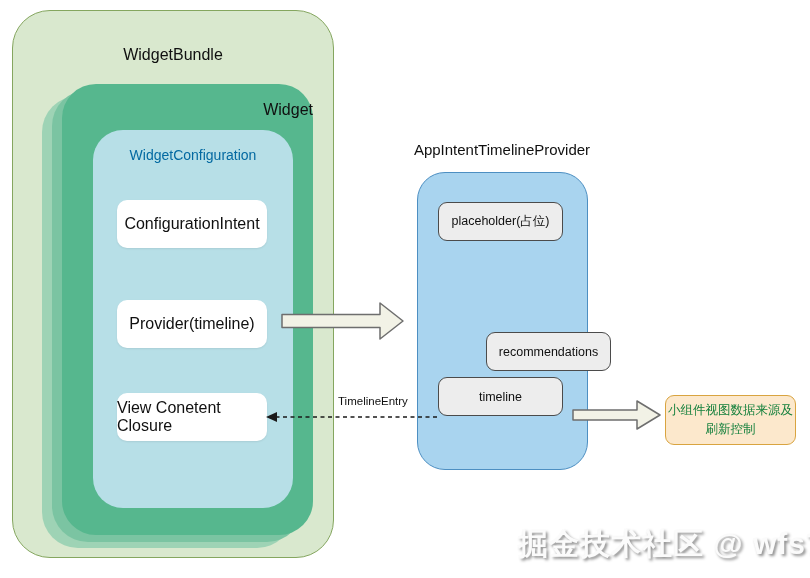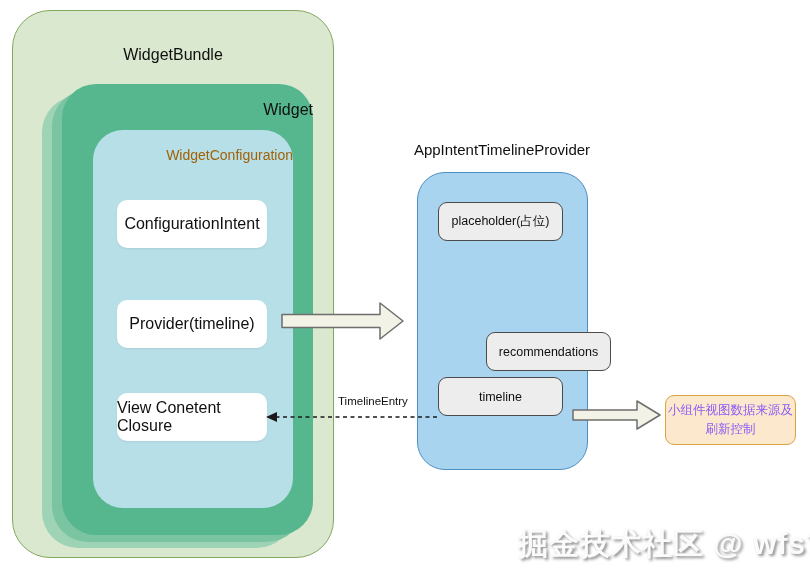--- a/index.html
+++ b/index.html
@@ -8,37 +8,37 @@
   .abs{position:absolute;box-sizing:border-box;}
 
   
   .bundle{left:12px;top:10px;width:322px;height:548px;background:#d9e8ce;border:1px solid #85a65f;border-radius:38px;}
   .bundle-label{left:12px;top:46px;width:322px;text-align:center;font-size:16px;color:#101010;}
   .stack-light{left:42px;top:96px;width:251px;height:452px;background:#9ed3b5;border-radius:36px;}
   .stack-mid{left:52px;top:90px;width:251px;height:452px;background:#7bc4a2;border-radius:36px;}
   .widget{left:62px;top:84px;width:251px;height:451px;background:#56b78e;border-radius:34px;}
   .widget-label{left:62px;top:101px;width:251px;text-align:right;font-size:16px;color:#101010;}
   .config{left:93px;top:130px;width:200px;height:378px;background:#b7dfe7;border-radius:30px;}
-  .config-label{left:93px;top:147px;width:200px;text-align:right;font-size:14px;color:#a16207;}
+  .config-label{left:93px;top:147px;width:200px;text-align:center;font-size:14px;color:#0369a1;}
   .white-box{left:117px;width:150px;height:48px;background:#ffffff;border-radius:10px;
              display:flex;align-items:center;justify-content:center;font-size:16px;color:#101010;
              box-shadow:0 1px 2px rgba(0,0,0,0.08);}
   .wb1{top:200px;} .wb2{top:300px;} .wb3{top:393px;}
 
   
   .provider-title{left:402px;top:141px;width:200px;text-align:center;font-size:15px;color:#101010;}
   .provider{left:417px;top:172px;width:171px;height:298px;background:#a9d4ef;border:1.5px solid #4d8fc2;border-radius:28px;}
   .method{left:438px;width:125px;height:39px;background:#ededed;border:1px solid #4b4b4b;border-radius:9px;
           display:flex;align-items:center;justify-content:center;font-size:12.5px;color:#101010;}
   .m1{top:202px;} .m2{top:267px;} .m3{top:332px;margin-left:48px;} .m4{top:377px;}
 
   
   .note{left:665px;top:395px;width:131px;height:50px;background:#fce8cc;border:1.5px solid #d9a440;border-radius:9px;
         display:flex;flex-direction:column;align-items:center;justify-content:center;
-        font-size:12.5px;line-height:1.5;color:#8b5cf6;text-align:center;}
+        font-size:12.5px;line-height:1.5;color:#15803d;text-align:center;}
 
   
   .overlay{left:0;top:0;width:810px;height:578px;pointer-events:none;}
   .timeline-entry-label{left:338px;top:395px;font-size:11.5px;color:#101010;}
 
   
   .watermark{left:518px;top:524px;font-size:30px;font-weight:bold;color:#fbfbfb;letter-spacing:1px;
              text-shadow:2px 2px 3px #8f8f8f;white-space:nowrap;}
 </style>
 </head>

